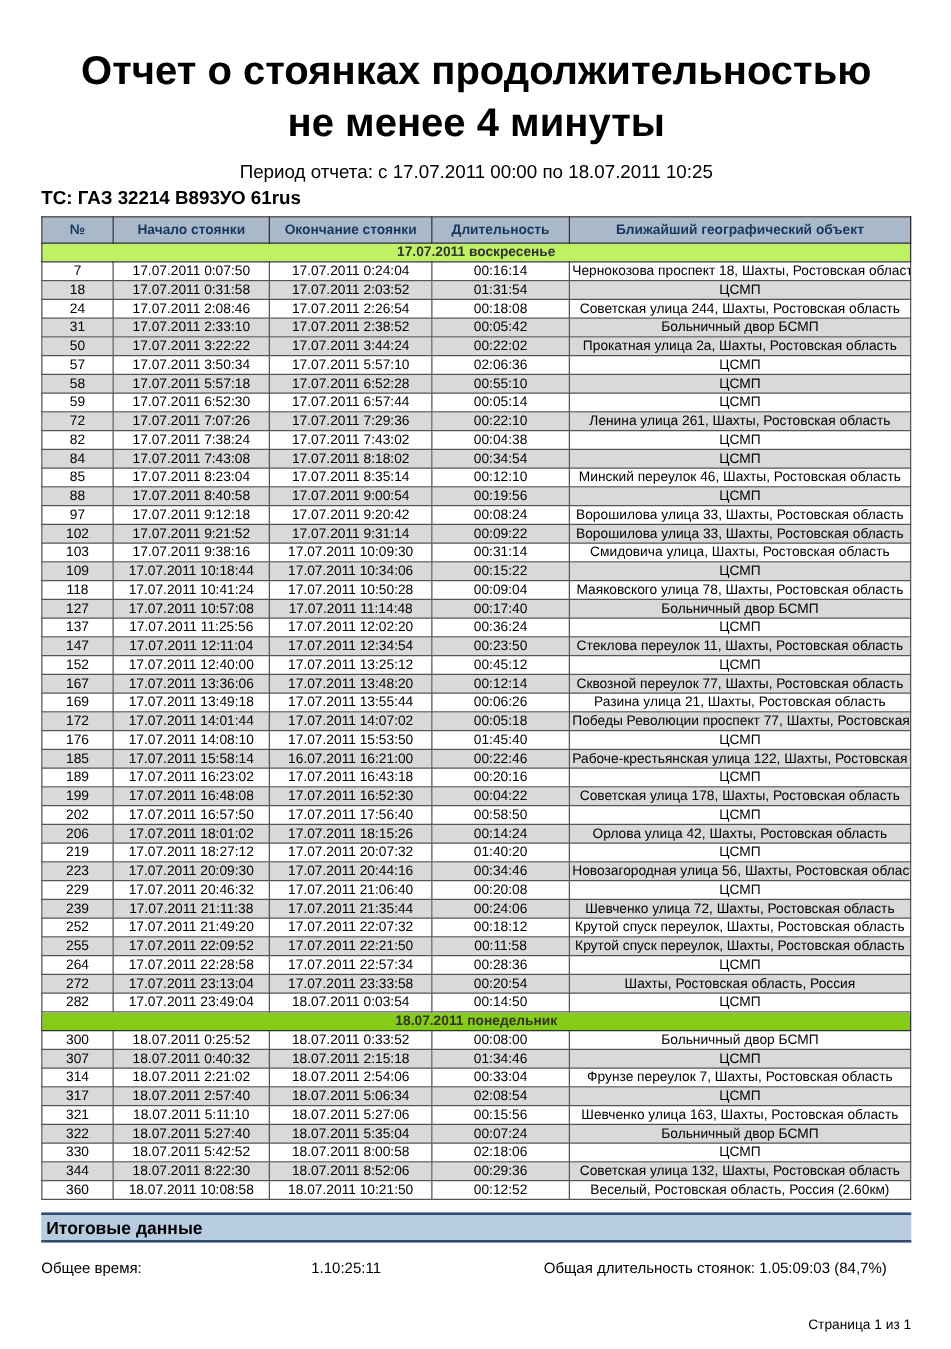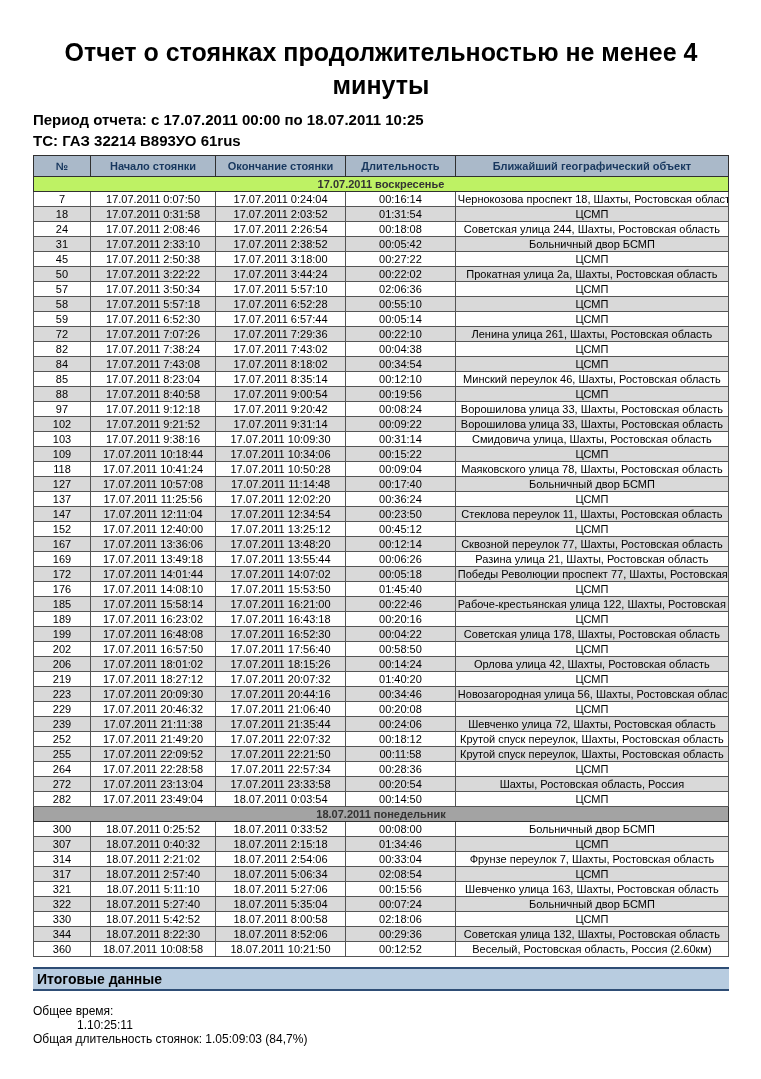--- a/index.html
+++ b/index.html
@@ -12,24 +12,24 @@
   *{box-sizing:border-box;}
   html,body{margin:0;padding:0;}
   body{
     width:761px;height:1079px;
     background:#ffffff;color:#000;
     font-family:"Liberation Sans","DejaVu Sans",sans-serif;
     overflow:hidden;
   }
   .page{padding:30px 32px 0 33px;}
   .title{
-    font-size:25px;font-weight:bold;text-align:center;
+    font-size:32px;font-weight:bold;text-align:center;
     line-height:1.3;margin:6px 30px 10px 30px;
   }
-  .subtitle{font-size:15px;font-weight:bold;text-align:left;margin:3px 0;}
+  .subtitle{font-size:15px;font-weight:normal;text-align:center;margin:3px 0;}
   .vehicle{font-size:15px;font-weight:bold;text-align:left;margin:4px 0 6px 0;}
 
   table.stops{
     width:100%;border-collapse:collapse;table-layout:fixed;
     font-size:11px;margin-top:4px;
   }
   table.stops th{
     background:var(--header-bg);color:var(--header-text);
     border:1px solid #303030;padding:3px 2px;font-size:11px;font-weight:bold;
     height:21px;
@@ -44,21 +44,21 @@
   }
   tr.alt td{background:var(--alt-row-bg);}
 
   .totals-bar{
     margin-top:10px;
     background:var(--totals-bar-bg);
     border-top:2px solid var(--totals-bar-border);
     border-bottom:2px solid var(--totals-bar-border);
     font-weight:bold;font-size:14px;padding:2px 4px;
   }
-  .summary{display:flex;margin-top:13px;font-size:12px;flex-direction:column;}
+  .summary{display:flex;margin-top:13px;font-size:12px;}
   .summary .lbl{width:172px;}
   .summary .val{width:186px;margin-left:44px;}
   .page-footer{text-align:right;font-size:11px;margin-top:33px;}
 </style>
 </head>
 <body>
 
 <div class="page">
 
   <div class="title">Отчет о стоянках продолжительностью не менее 4 минуты</div>
@@ -107,27 +107,20 @@
           <td>00:18:08</td>
           <td>Советская улица 244, Шахты, Ростовская область</td>
         </tr>
         <tr class="alt">
           <td>31</td>
           <td>17.07.2011 2:33:10</td>
           <td>17.07.2011 2:38:52</td>
           <td>00:05:42</td>
           <td>Больничный двор БСМП</td>
         </tr>
-        <tr>
-          <td>45</td>
-          <td>17.07.2011 2:50:38</td>
-          <td>17.07.2011 3:18:00</td>
-          <td>00:27:22</td>
-          <td>ЦСМП</td>
-        </tr>
         <tr class="alt">
           <td>50</td>
           <td>17.07.2011 3:22:22</td>
           <td>17.07.2011 3:44:24</td>
           <td>00:22:02</td>
           <td>Прокатная улица 2а, Шахты, Ростовская область</td>
         </tr>
         <tr>
           <td>57</td>
           <td>17.07.2011 3:50:34</td>
@@ -271,21 +264,21 @@
         <tr>
           <td>176</td>
           <td>17.07.2011 14:08:10</td>
           <td>17.07.2011 15:53:50</td>
           <td>01:45:40</td>
           <td>ЦСМП</td>
         </tr>
         <tr class="alt">
           <td>185</td>
           <td>17.07.2011 15:58:14</td>
-          <td>17.07.2011 16:21:00</td>
+          <td>16.07.2011 16:21:00</td>
           <td>00:22:46</td>
           <td>Рабоче-крестьянская улица 122, Шахты, Ростовская область</td>
         </tr>
         <tr>
           <td>189</td>
           <td>17.07.2011 16:23:02</td>
           <td>17.07.2011 16:43:18</td>
           <td>00:20:16</td>
           <td>ЦСМП</td>
         </tr>
@@ -367,21 +360,21 @@
           <td>Шахты, Ростовская область, Россия</td>
         </tr>
         <tr>
           <td>282</td>
           <td>17.07.2011 23:49:04</td>
           <td>18.07.2011 0:03:54</td>
           <td>00:14:50</td>
           <td>ЦСМП</td>
         </tr>
         <tr class="section-row">
-          <td colspan="5" style="background: #a3a3a3;">18.07.2011 понедельник</td>
+          <td colspan="5" style="background: #84cc16;">18.07.2011 понедельник</td>
         </tr>
         <tr>
           <td>300</td>
           <td>18.07.2011 0:25:52</td>
           <td>18.07.2011 0:33:52</td>
           <td>00:08:00</td>
           <td>Больничный двор БСМП</td>
         </tr>
         <tr class="alt">
           <td>307</td>

